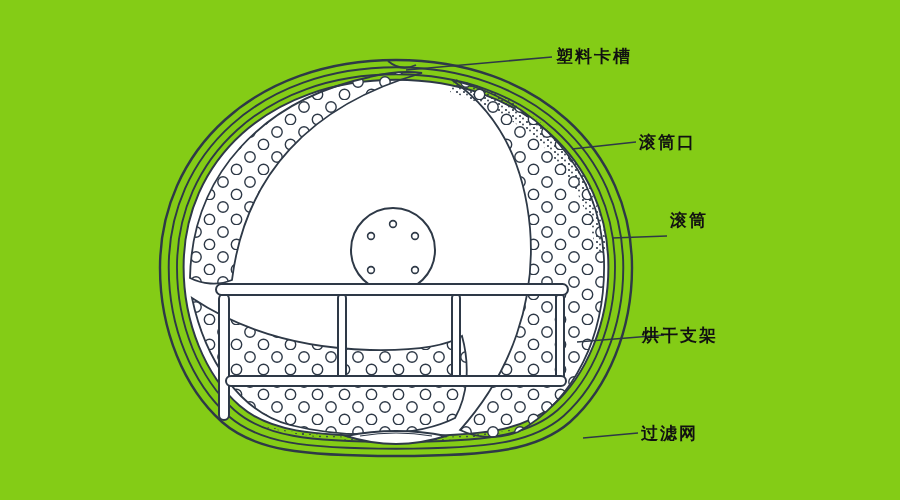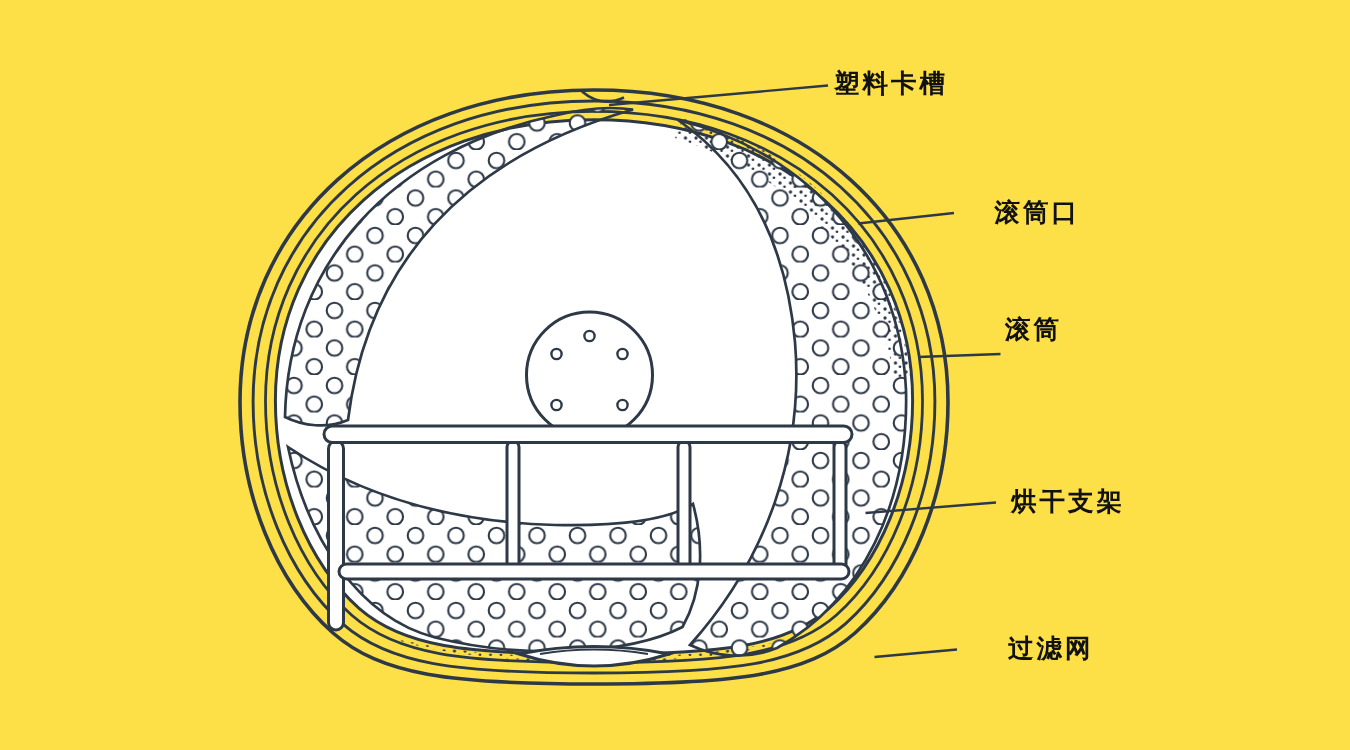--- a/index.html
+++ b/index.html
@@ -5,42 +5,42 @@
   html, body {
     margin: 0;
     padding: 0;
     background: #ffffff;
     font-family: "DejaVu Sans", "Liberation Sans", sans-serif;
   }
   .stage {
     position: relative;
     width: 900px;
     height: 500px;
-    background: #fde047;
+    background: #84cc16;
     overflow: hidden;
   }
   .diagram-svg {
     position: absolute;
     left: 0;
     top: 0;
   }
   .callout-label {
     position: absolute;
     font-size: 17px;
     font-weight: bold;
     color: #111111;
     letter-spacing: 2px;
     white-space: nowrap;
     line-height: 1;
   }
   .lbl-0 { left: 556px; top: 48px; }
-  .lbl-1 { left: 663px; top: 134px; }
+  .lbl-1 { left: 639px; top: 134px; }
   .lbl-2 { left: 670px; top: 212px; }
-  .lbl-3 { left: 674px; top: 327px; }
-  .lbl-4 { left: 672px; top: 425px; }
+  .lbl-3 { left: 642px; top: 327px; }
+  .lbl-4 { left: 641px; top: 425px; }
 </style>
 </head>
 <body>
 
 <div class="stage">
 
   <svg class="diagram-svg" width="900" height="500" viewBox="0 0 900 500">
     <defs>
       <path id="dome" d="M 160 268
         C 160 150, 255 60, 396 60

